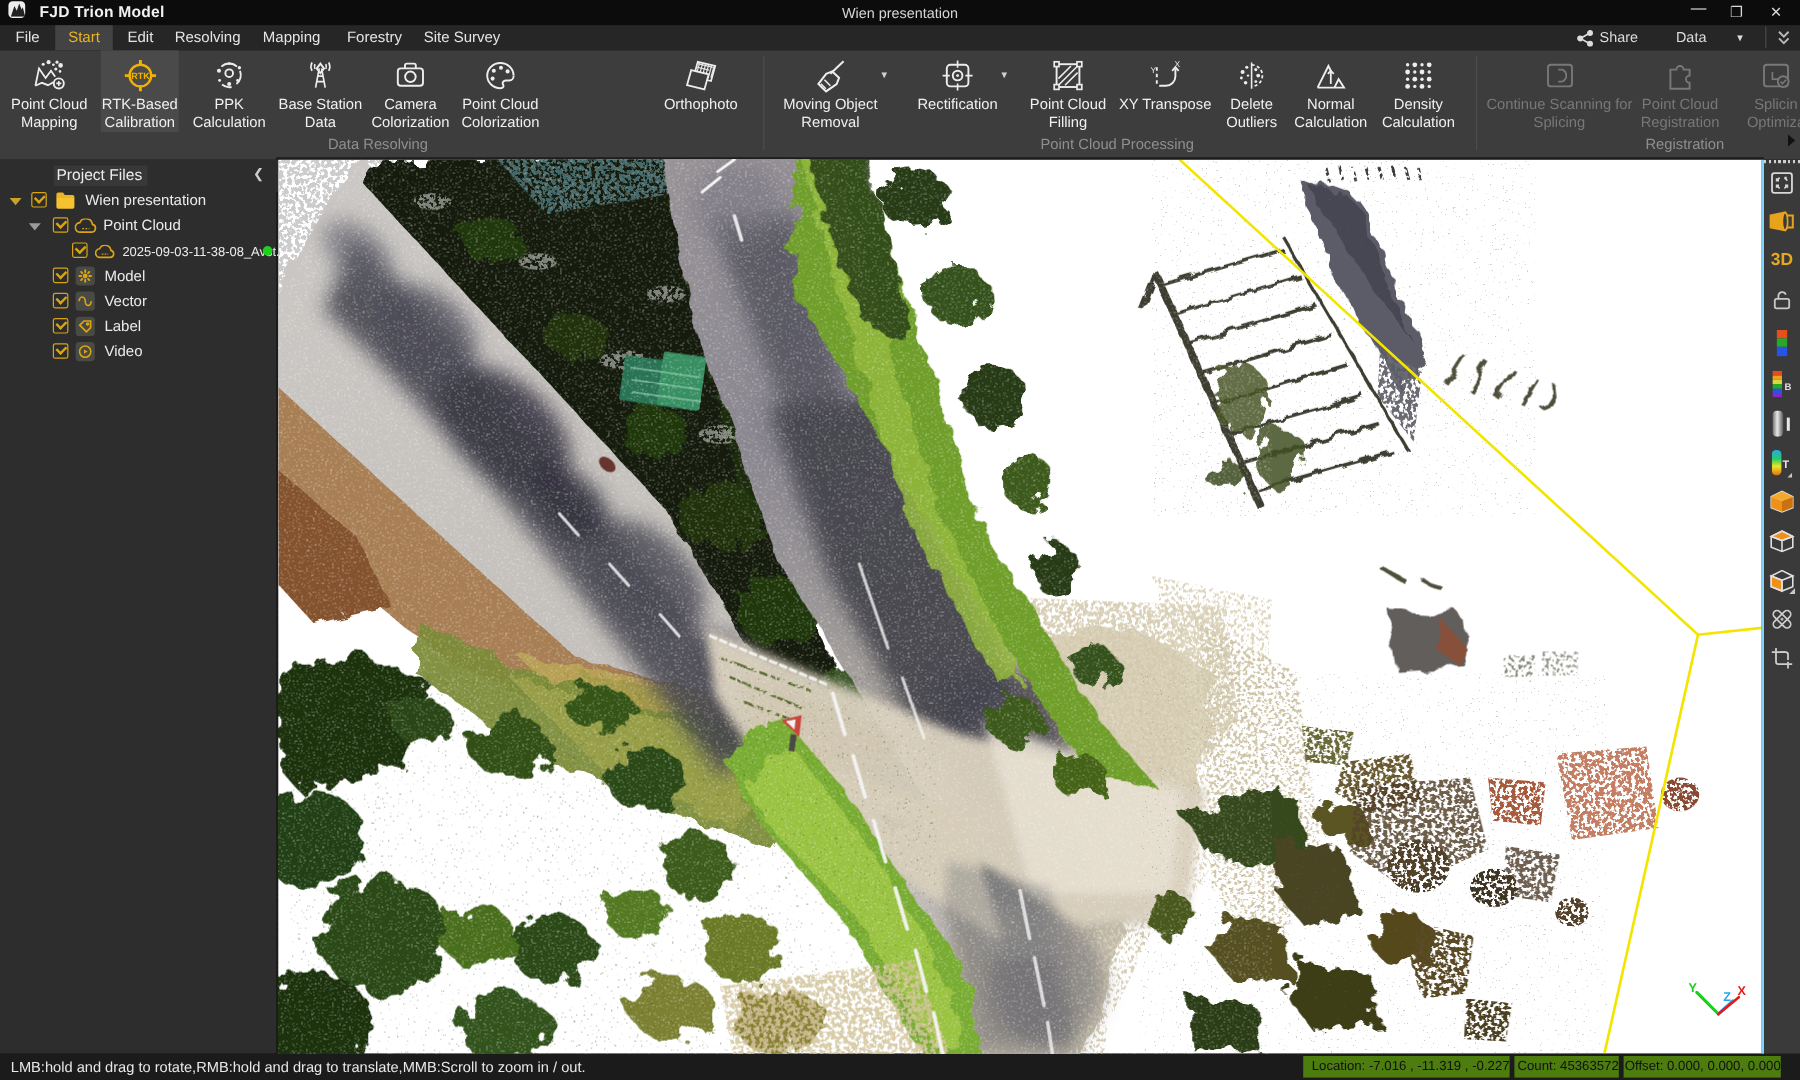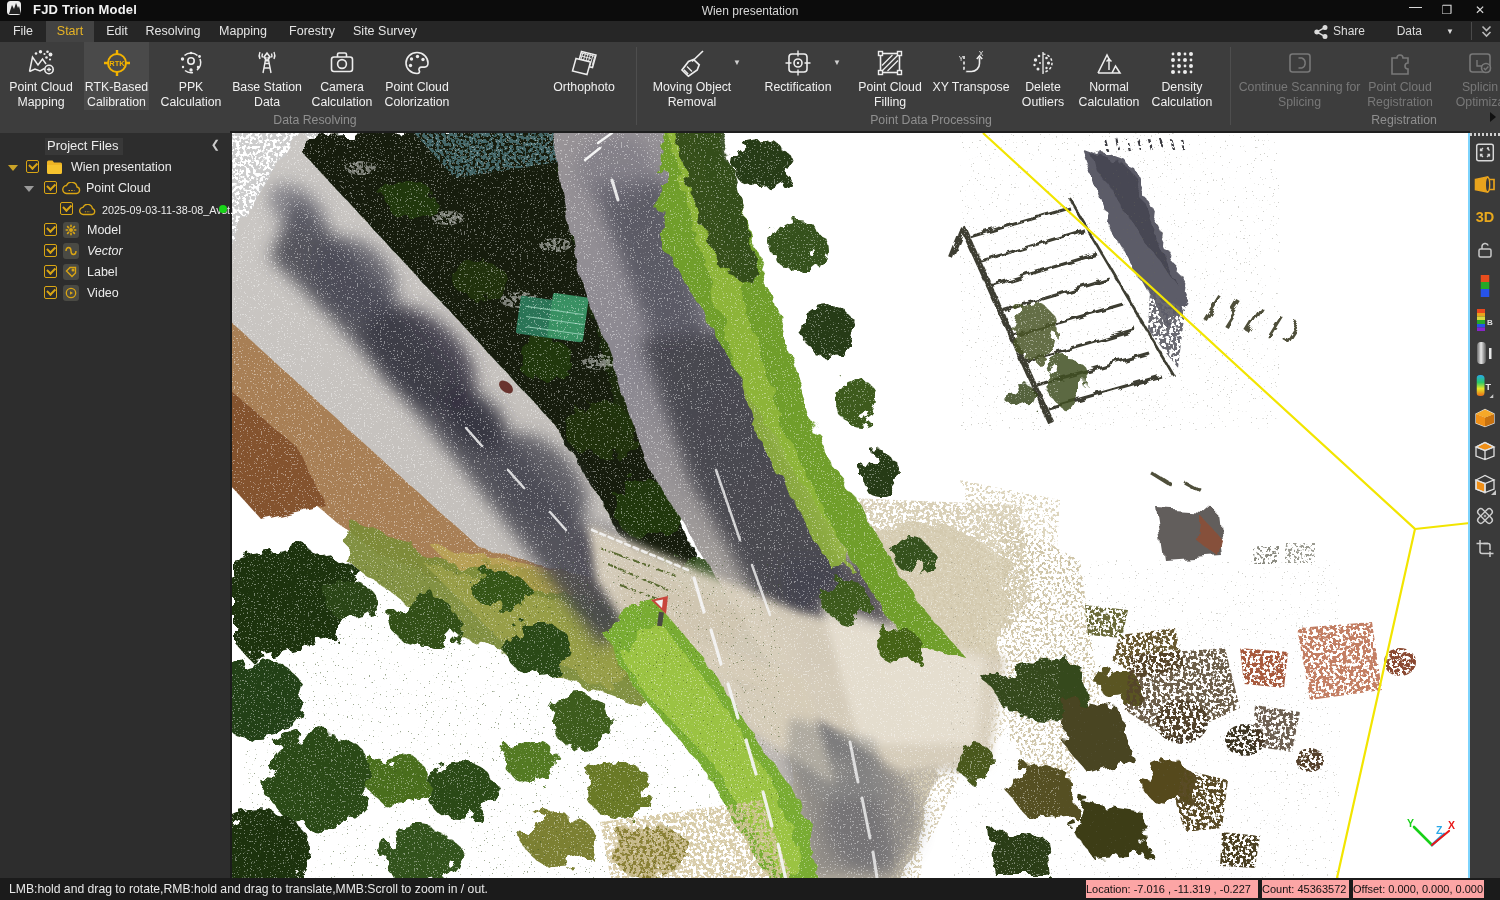--- a/index.html
+++ b/index.html
@@ -41,21 +41,21 @@
   .cb { position:absolute; top:2px; width:13px; height:13px; border:1.6px solid #d9a514; border-radius:2px; }
   .cb:after { content:""; position:absolute; left:2px; top:1px; width:6px; height:3.5px; border-left:2px solid #d9a514; border-bottom:2px solid #d9a514; transform:rotate(-45deg); }
   .ibox { position:absolute; top:1px; width:16px; height:16px; background:#4a4a44; border-radius:3px; }
   .greendot { position:absolute; width:8px; height:8px; border-radius:50%; background:#19d419; top:5px; }
   
   #rightstrip { position:absolute; left:1468px; top:133px; width:32px; height:745px; background:#3a3a3a; border-left:2px solid #7dd3fc; }
   .rsicon { position:absolute; left:50%; transform:translateX(-50%); }
   
   #statusbar { position:absolute; left:0; top:878px; width:1500px; height:22px; background:#1b1b1b; }
   #sbtext { position:absolute; left:9px; top:4px; font-size:12.2px; color:#e8e8e8; }
-  .sbbox { position:absolute; top:2px; height:18px; background:#fca5a5; color:#111; font-size:11px; line-height:18px; text-align:left; white-space:nowrap; overflow:hidden; }
+  .sbbox { position:absolute; top:2px; height:18px; background:#4d7c0f; color:#111; font-size:11px; line-height:18px; text-align:right; white-space:nowrap; overflow:hidden; }
   
   #viewport { position:absolute; left:232px; top:133px; width:1238px; height:745px; background:#ffffff; overflow:hidden; }
   #vpborder { position:absolute; left:230px; top:131px; width:1240px; height:2px; background:#1e1e1e; }
 </style>
 </head>
 <body>
 <div id="app">
   <div id="titlebar">
     <div id="logo">
         <svg width="12" height="11" viewBox="0 0 12 11">
@@ -151,21 +151,21 @@
       <div class="rlabel">Base Station
 Data</div>
     </div>
     <div class="ritem" style="left:306px; width:72px;">
       <svg class="ricon" viewBox="0 0 30 30" fill="none" stroke="#ededed" stroke-width="1.6">
           <rect x="4.5" y="9" width="21" height="14.5" rx="2.5"></rect>
           <path d="M10.5 9 V6.5 a1.5 1.5 0 0 1 1.5 -1.5 h6 a1.5 1.5 0 0 1 1.5 1.5 V9"></path>
           <circle cx="15" cy="16" r="4.4"></circle>
         </svg>
       <div class="rlabel">Camera
-Calculation</div>
+Colorization</div>
     </div>
     <div class="ritem" style="left:380px; width:74px;">
       <svg class="ricon" viewBox="0 0 30 30" fill="none" stroke="#ededed" stroke-width="1.6">
           <path d="M26 15 a11 10.5 0 1 0 -11 10.5 c2.5 0 3 -1.6 2.2 -3 c-0.9 -1.6 0.3 -3.4 2.3 -3.4 h3 c2 0 3.5 -1.6 3.5 -4"></path>
           <g fill="#ededed" stroke="none">
             <circle cx="9.5" cy="11" r="1.7"></circle>
             <circle cx="15.5" cy="8.5" r="1.7"></circle>
             <circle cx="21" cy="11.5" r="1.7"></circle>
             <circle cx="8.5" cy="17.5" r="1.7"></circle>
           </g>
@@ -297,21 +297,21 @@
       <svg class="ricon" viewBox="0 0 30 30" fill="none" stroke="#787878" stroke-width="1.6">
           <rect x="5" y="6" width="20" height="18" rx="2.5"></rect>
           <path d="M12 12 v6 h6" stroke-width="1.4"></path>
           <circle cx="21" cy="20" r="4.5" fill="#3d3d3d"></circle>
           <path d="M18.8 20 l1.6 1.7 l3 -3.2" stroke-width="1.4"></path>
         </svg>
       <div class="rlabel">Splicin
 Optimiza</div>
     </div>
     <div class="glabel" style="left:315px;">Data Resolving</div>
-    <div class="glabel" style="left:931px;">Point Data Processing</div>
+    <div class="glabel" style="left:931px;">Point Cloud Processing</div>
     <div class="glabel" style="left:1404px;">Registration</div>
     <div style="position:absolute; left:1490px; top:70px; width:0; height:0; border-top:5px solid transparent; border-bottom:5px solid transparent; border-left:6px solid #111;"></div>
   </div>
   <div id="leftpanel">
     <div id="lphead">
         <span class="t">Project Files</span>
         <span class="c">❮</span>
       </div>
     <div class="trow" style="left:0; top:25px; width:232px;">
       <span class="caret" style="left:8px;"></span>
@@ -352,21 +352,21 @@
         </span>
       <span class="txt" style="left:87px;">Model</span>
     </div>
     <div class="trow" style="left:0; top:109px; width:232px;">
       <span class="cb" style="left:44px;"></span>
       <span class="ibox" style="left:63px;">
           <svg style="position:absolute;left:2px;top:3px;" width="12" height="10" viewBox="0 0 12 10" fill="none" stroke="#d9a514" stroke-width="1.4">
             <path d="M1 5 a2.5 3.5 0 0 1 5 0 a2.5 3.5 0 0 0 5 0"></path>
           </svg>
         </span>
-      <span class="txt" style="left:87px;font-style:italic;">Vector</span>
+      <span class="txt" style="left:87px;">Vector</span>
     </div>
     <div class="trow" style="left:0; top:130px; width:232px;">
       <span class="cb" style="left:44px;"></span>
       <span class="ibox" style="left:63px;">
           <svg style="position:absolute;left:2px;top:2px;" width="12" height="12" viewBox="0 0 12 12" fill="none" stroke="#d9a514" stroke-width="1.4">
             <path d="M1.5 5 L5 1.5 h5.5 v5.5 L7 10.5 z"></path>
             <circle cx="8" cy="4" r="0.8" fill="#d9a514"></circle>
           </svg>
         </span>
       <span class="txt" style="left:87px;">Label</span>

